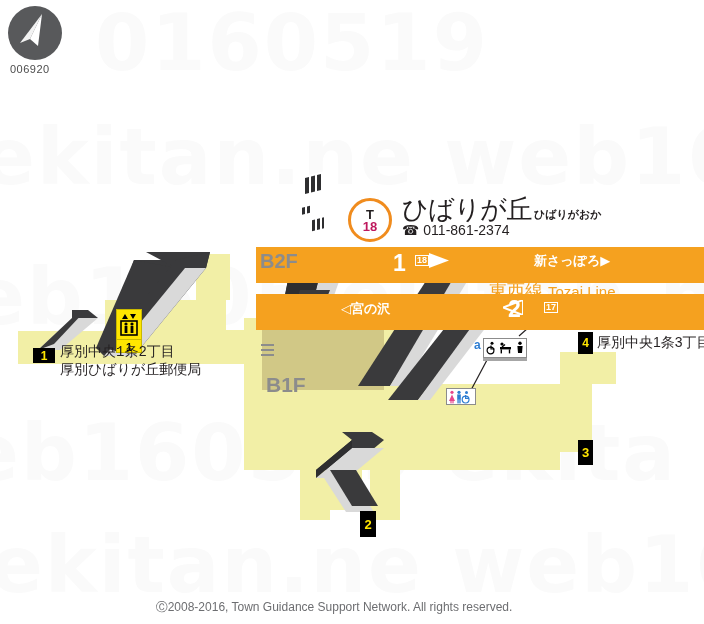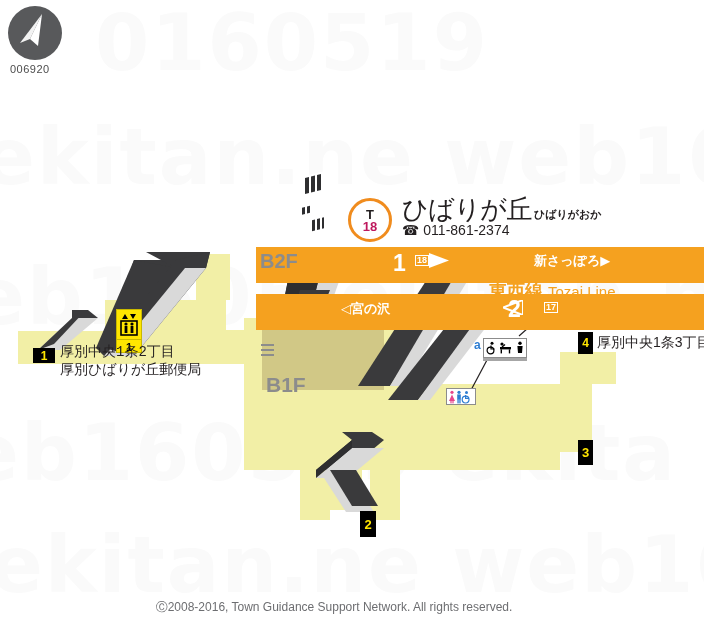--- a/index.html
+++ b/index.html
@@ -113,21 +113,21 @@
   #tri-badge-2 { left: 503px; top: 300px; gap: 21px; }
   .tri-num {
     font-size: 9px; font-weight: bold; color: #ffffff;
     border: 1.5px solid #ffffff; padding: 0px 1px; line-height: 1.05;
   }
 
   .line-name-wrap {
     position: absolute; left: 489px; top: 279px;
     display: flex; align-items: baseline;
   }
-  .line-name-jp { font-size: 18px; font-weight: bold; color: #f5a11f; letter-spacing: 0px; }
+  .line-name-jp { font-size: 18px; font-weight: normal; color: #f5a11f; letter-spacing: 0px; }
   .line-name-en { font-size: 15px; color: #f5a11f; margin-left: 5px; }
 
   
   .exit-marker {
     position: absolute; background: #000000; color: #ffe600;
     font-weight: bold; display: flex; align-items: center; justify-content: center;
   }
   .exit-label {
     position: absolute; font-size: 14px; color: #231f20; white-space: nowrap;
     line-height: 1.25;

